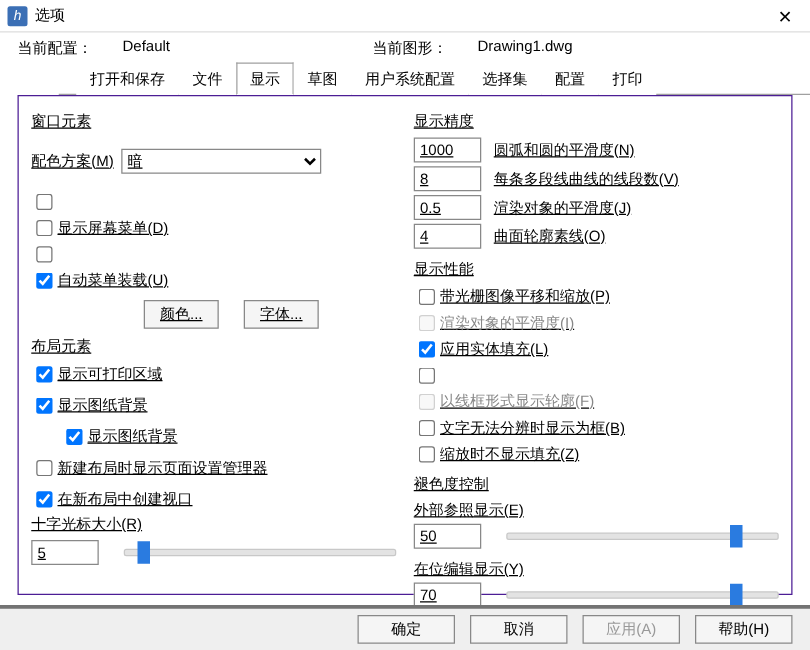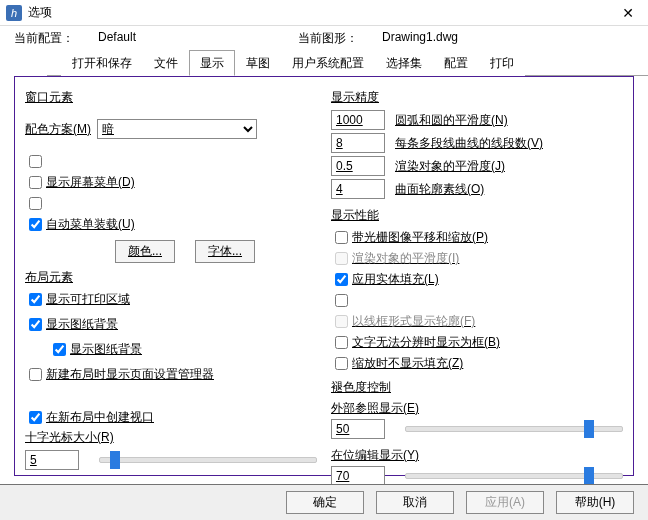--- a/index.html
+++ b/index.html
@@ -123,21 +123,21 @@
     top: -2px;
   }
   .slider-small .numfield { width: 54px; }
   .slider-inline { display: flex; align-items: center; gap: 10px; }
   .slider-inline .track { flex: 1; }
   .bottom-buttons {
     position: absolute;
     left: 0; right: 0; bottom: 0;
     height: 36px;
     background: #efefef;
-    border-top: 1px solid #737373;
+    border-top: 3px solid #737373;
     display: flex;
     align-items: center;
     justify-content: flex-end;
     gap: 12px;
     padding: 0 14px;
   }
   .bottom-buttons .btn { width: 78px; text-align: center; }
   .bottom-buttons .btn.disabled { color: #999; }
 </style>
 </head>
@@ -207,21 +207,21 @@
           <span>显示图纸背景</span>
         </label>
       <label class="cb indent" style="margin-top:6px">
           <input type="checkbox" checked="" style="">
           <span>显示图纸背景</span>
         </label>
       <label class="cb" style="margin-top:6px">
           <input type="checkbox" style="">
           <span>新建布局时显示页面设置管理器</span>
         </label>
-      <label class="cb" style="margin-top:24px">
+      <label class="cb" style="margin-top:6px">
           <input type="checkbox" checked="" style="">
           <span>在新布局中创建视口</span>
         </label>
 
       <div class="section-title" style="margin-top:0">十字光标大小(R)</div>
       <div class="slider-inline slider-small slider-wrap">
         <input class="numfield" value="5" style="">
         <div class="track" style="width:180px">
           <div class="thumb" style="left:5%"></div>
         </div>

